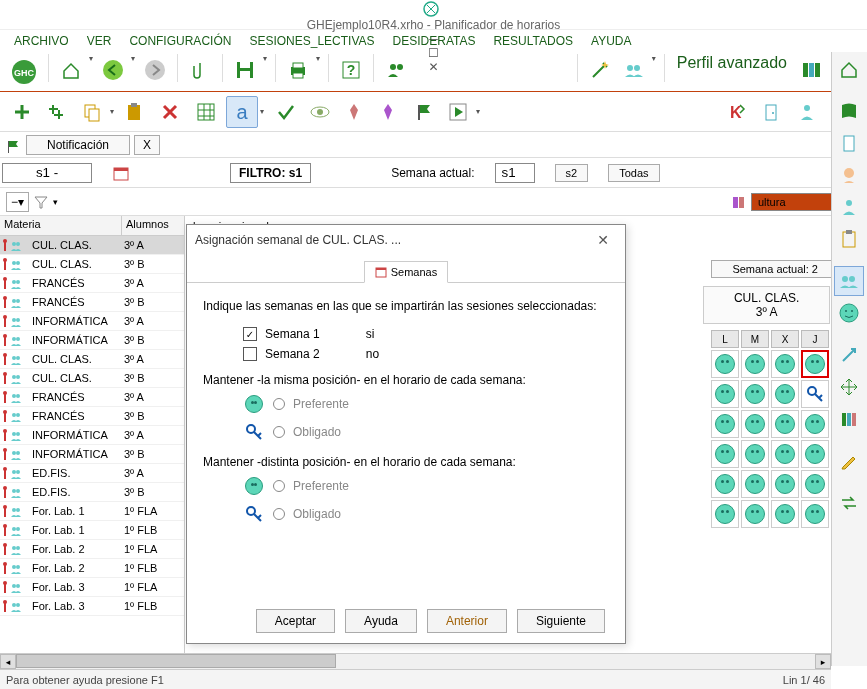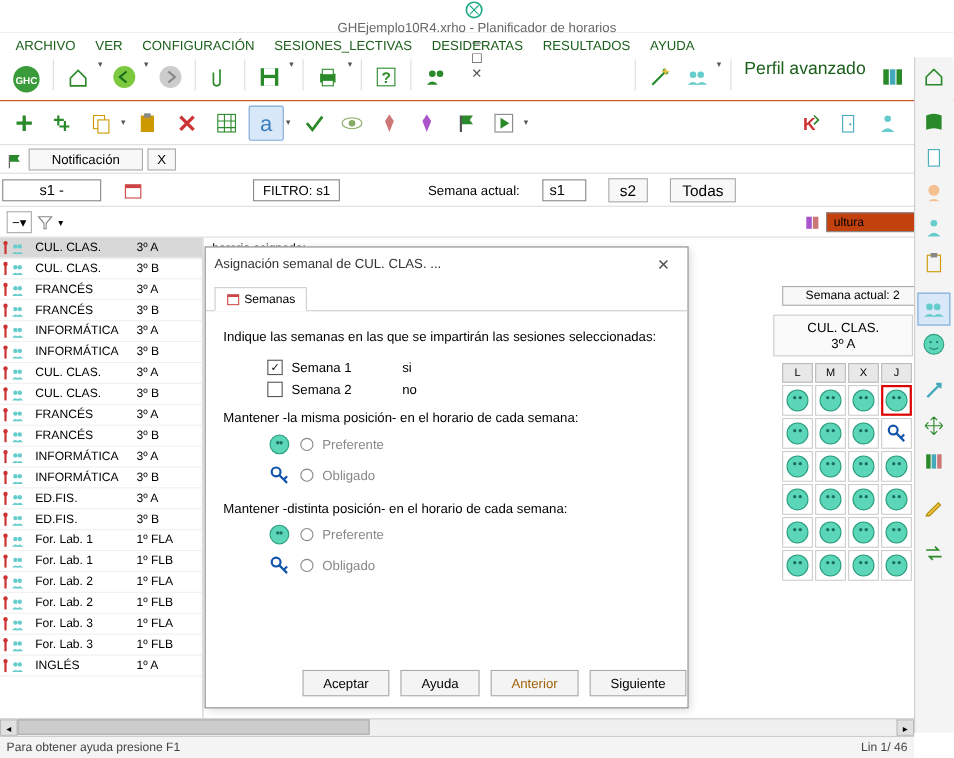--- a/index.html
+++ b/index.html
@@ -22,22 +22,22 @@
 
 .toolbar2 { height: 40px; display: flex; align-items: center; padding: 2px 6px; gap: 2px; border-bottom: 1px solid #ddd; }
 
 .notif-bar { height: 26px; display: flex; align-items: flex-end; padding: 2px 6px; gap: 4px; border-bottom: 1px solid #ddd; }
 .notif-btn { border: 1px solid #aaa; background: #f8f8f8; padding: 2px 20px; font-size: 12px; }
 .x-btn { border: 1px solid #aaa; background: #f8f8f8; padding: 2px 8px; font-size: 12px; }
 
 .filter-bar { height: 30px; display: flex; align-items: center; padding: 2px 2px; gap: 20px; border-bottom: 1px solid #ddd; }
 .filter-bar .txt-input { border: 1px solid #888; padding: 2px 6px; width: 90px; height: 20px; background: #fff; }
 .filter-bar .lbl { font-size: 12px; }
-.filter-bar .filtro-lbl { border: 1px solid #888; padding: 2px 8px; background: #fff; }
-.filter-bar .sm-btn { border: 1px solid #aaa; background: #f8f8f8; padding: 2px 10px; font-size: 14px; }
+.filter-bar .filtro-lbl { border: 1px solid #888; padding: 2px 8px; background: #fff; font-weight: bold; }
+.filter-bar .sm-btn { border: 1px solid #aaa; background: #f8f8f8; padding: 2px 10px; font-size: 11px; }
 
 .filter-bar2 { height: 28px; display: flex; align-items: center; padding: 2px 6px; gap: 4px; border-bottom: 1px solid #ddd; }
 .filter-bar2 .sel-box { border: 1px solid #888; padding: 2px 18px 2px 6px; background: #c2410c; font-size: 11px; position: relative; width: 110px; }
 .filter-bar2 .sel-box::after { content: '▾'; position: absolute; right: 4px; top: 2px; font-size: 9px; }
 
 .content-area { position: relative; height: 440px; display: flex; }
 
 .left-panel { width: 185px; border-right: 1px solid #ccc; overflow: hidden; position: relative; }
 .table-header { display: flex; background: #f4f4f4; border-bottom: 1px solid #ccc; height: 20px; font-size: 11px; }
 .table-header .col-materia { width: 122px; padding: 2px 4px; border-right: 1px solid #ccc; }
@@ -77,33 +77,33 @@
 .h-scroll-bar { position: absolute; bottom: 20px; left: 0; right: 36px; height: 16px; background: #f0f0f0; border-top: 1px solid #ccc; display:flex; }
 .h-scroll-bar .arr { width: 16px; background: #e0e0e0; border: 1px solid #bbb; display:flex; align-items:center; justify-content:center; font-size:9px;}
 .h-scroll-bar .track { flex:1; position:relative;}
 .h-scroll-bar .thumb { position:absolute; left:0; top:0; height:14px; width:40%; background:#ccc; border:1px solid #aaa;}
 
 
 .dialog { position: absolute; left: 186px; top: 224px; width: 440px; height: 420px; background: #fff; border: 1px solid #888; box-shadow: 2px 2px 8px rgba(0,0,0,.15); z-index: 50; }
 .dlg-title { height: 30px; display: flex; align-items: center; padding: 0 8px; font-size: 12px; color: #333; }
 .dlg-title .t { flex: 1; }
 .dlg-title .x { padding: 2px 8px; font-size: 14px; color: #555; }
-.dlg-tabs { height: 28px; border-bottom: 1px solid #ccc; display: flex; align-items: flex-end; padding: 0 8px; }
+.dlg-tabs { height: 28px; border-bottom: 1px solid #ccc; display: flex; align-items: flex-end; padding: 0 8px; justify-content: center; }
 .dlg-tab { border: 1px solid #ccc; border-bottom: 1px solid #fff; background: #fff; padding: 4px 10px; font-size: 11px; display: flex; align-items: center; gap: 4px; position: relative; top: 1px; }
 .dlg-body { padding: 16px; font-size: 12px; }
 .dlg-body .instr { margin-bottom: 14px; }
 .dlg-check-row { display: flex; align-items: center; gap: 8px; margin: 6px 0 6px 40px; }
 .dlg-check { width: 14px; height: 14px; border: 1px solid #555; background: #fff; display: flex; align-items: center; justify-content: center; font-size: 10px; }
 .dlg-check.checked::after { content: '✓'; }
 .dlg-section { margin-top: 12px; }
 .dlg-radio-row { display: flex; align-items: center; gap: 8px; margin: 6px 0 6px 40px; }
 .radio { width: 12px; height: 12px; border: 1px solid #888; border-radius: 50%; background: #fff; }
 .radio.sel::after { content: ''; display: block; width: 6px; height: 6px; background: #555; border-radius: 50%; margin: 2px; }
 .opt-icon { width: 22px; height: 22px; display: flex; align-items: center; justify-content: center; }
-.dlg-btns { position: absolute; bottom: 10px; right: 1px; display: flex; gap: 10px; }
+.dlg-btns { position: absolute; bottom: 10px; right: 20px; display: flex; gap: 10px; }
 .dlg-btn { border: 1px solid #aaa; background: #f4f4f4; padding: 4px 18px; font-size: 12px; }
 .dlg-btn.disabled { color: #a16207; }
 
 .profile-label { font-size: 16px; color: #1a5e1a; padding: 0 6px; }
 
 svg { display: block; }
 </style>
 </head>
 <body>
 
@@ -384,20 +384,24 @@
       <svg width="16" height="16">
         <rect x="2" y="3" width="5" height="11" fill="#a5c"></rect>
         <rect x="8" y="3" width="5" height="11" fill="#c77"></rect>
       </svg>
     </span>
   <div class="sel-box">ultura</div>
 </div>
 
 <div class="content-area">
   <div class="left-panel">
+    <div class="table-header">
+      <div class="col-materia">Materia</div>
+      <div class="col-alumnos">Alumnos</div>
+    </div>
     <div class="table-body" id="table-body">
         <div class="table-row sel">
           <span class="icons">
             <svg width="6" height="14">
               <circle cx="3" cy="3" r="2" fill="#c33"></circle>
               <rect x="2" y="3" width="2" height="10" fill="#c33"></rect>
             </svg>
             <svg width="14" height="14">
               <circle cx="5" cy="6" r="2" fill="#6cc"></circle>
               <circle cx="9" cy="6" r="2" fill="#6cc"></circle>
@@ -704,36 +708,20 @@
             </svg>
             <svg width="14" height="14">
               <circle cx="5" cy="6" r="2" fill="#6cc"></circle>
               <circle cx="9" cy="6" r="2" fill="#6cc"></circle>
               <path d="M2 13 Q5 9 8 13" fill="#6cc"></path>
               <path d="M6 13 Q9 9 12 13" fill="#6cc"></path>
             </svg>
           </span>
           <span class="cell-materia">For. Lab. 3</span>
           <span class="cell-alumnos">1º FLB</span>
-        </div>
-        <div class="table-row">
-          <span class="icons">
-            <svg width="6" height="14">
-              <circle cx="3" cy="3" r="2" fill="#c33"></circle>
-              <rect x="2" y="3" width="2" height="10" fill="#c33"></rect>
-            </svg>
-            <svg width="14" height="14">
-              <circle cx="5" cy="6" r="2" fill="#6cc"></circle>
-              <circle cx="9" cy="6" r="2" fill="#6cc"></circle>
-              <path d="M2 13 Q5 9 8 13" fill="#6cc"></path>
-              <path d="M6 13 Q9 9 12 13" fill="#6cc"></path>
-            </svg>
-          </span>
-          <span class="cell-materia">INGLÉS</span>
-          <span class="cell-alumnos">1º A</span>
         </div>
       </div>
   </div>
 
   <div class="right-panel">
     <div class="right-info">horario asignado:</div>
     <div class="right-info">Marco A</div>
     <div style="text-align:right;padding-right:20px;">
       <span class="week-lbl">Semana actual: 2</span>
     </div>

